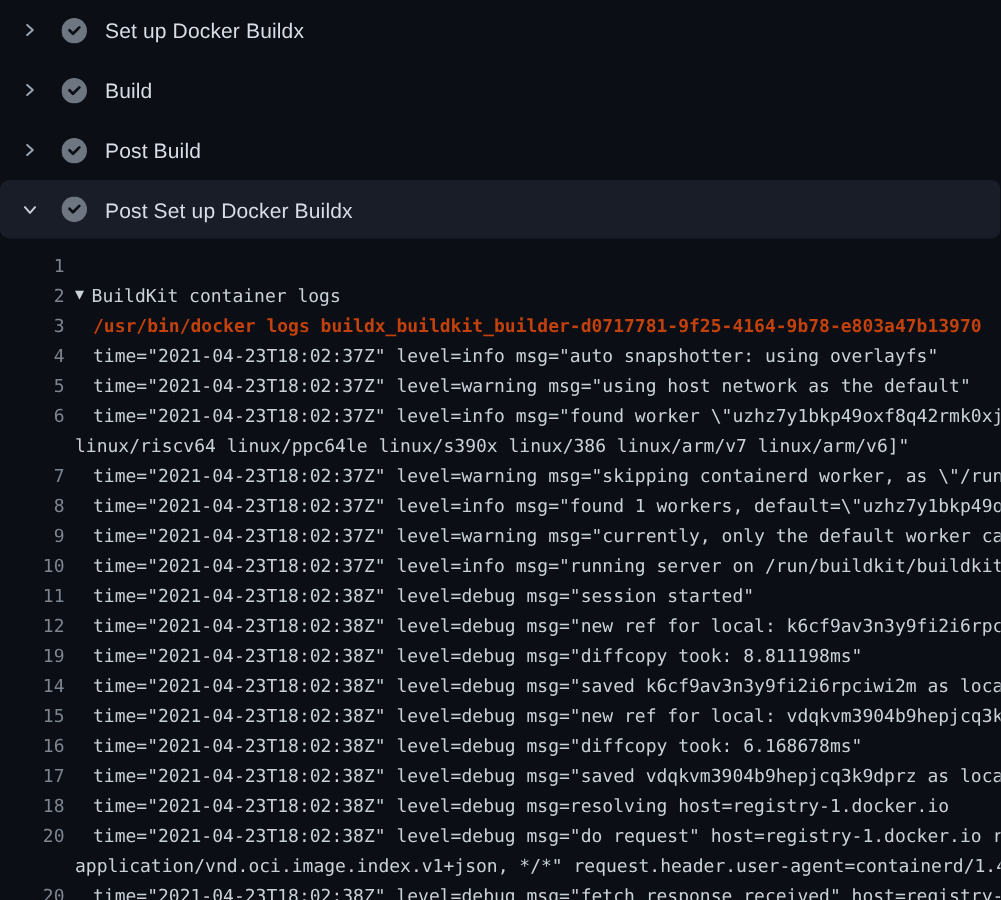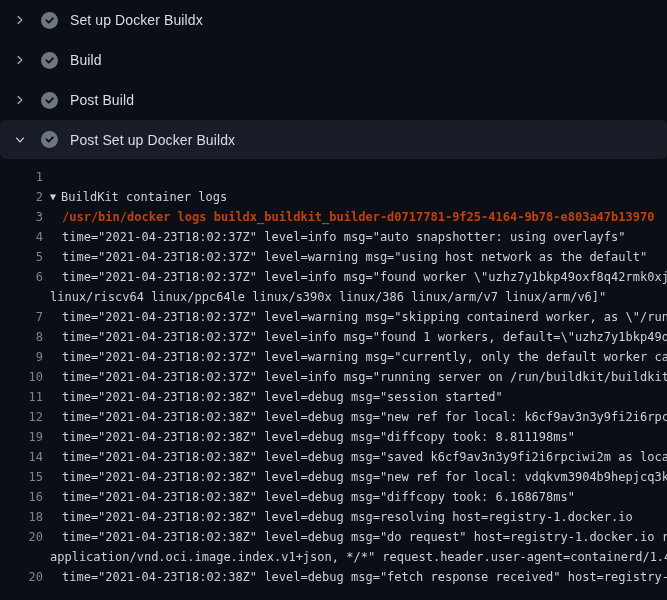--- a/index.html
+++ b/index.html
@@ -184,20 +184,24 @@
   <div class="row ind1">
     <span class="ln">15</span>
     <span class="lt">time="2021-04-23T18:02:38Z" level=debug msg="new ref for local: vdqkvm3904b9hepjcq3k</span>
   </div>
 
   <div class="row ind1">
     <span class="ln">16</span>
     <span class="lt">time="2021-04-23T18:02:38Z" level=debug msg="diffcopy took: 6.168678ms"</span>
   </div>
 
+  <div class="row ind1">
+    <span class="ln">17</span>
+    <span class="lt">time="2021-04-23T18:02:38Z" level=debug msg="saved vdqkvm3904b9hepjcq3k9dprz as loca</span>
+  </div>
 
   <div class="row ind1">
     <span class="ln">18</span>
     <span class="lt">time="2021-04-23T18:02:38Z" level=debug msg=resolving host=registry-1.docker.io</span>
   </div>
 
   <div class="row ind1">
     <span class="ln">20</span>
     <span class="lt">time="2021-04-23T18:02:38Z" level=debug msg="do request" host=registry-1.docker.io r</span>
   </div>

